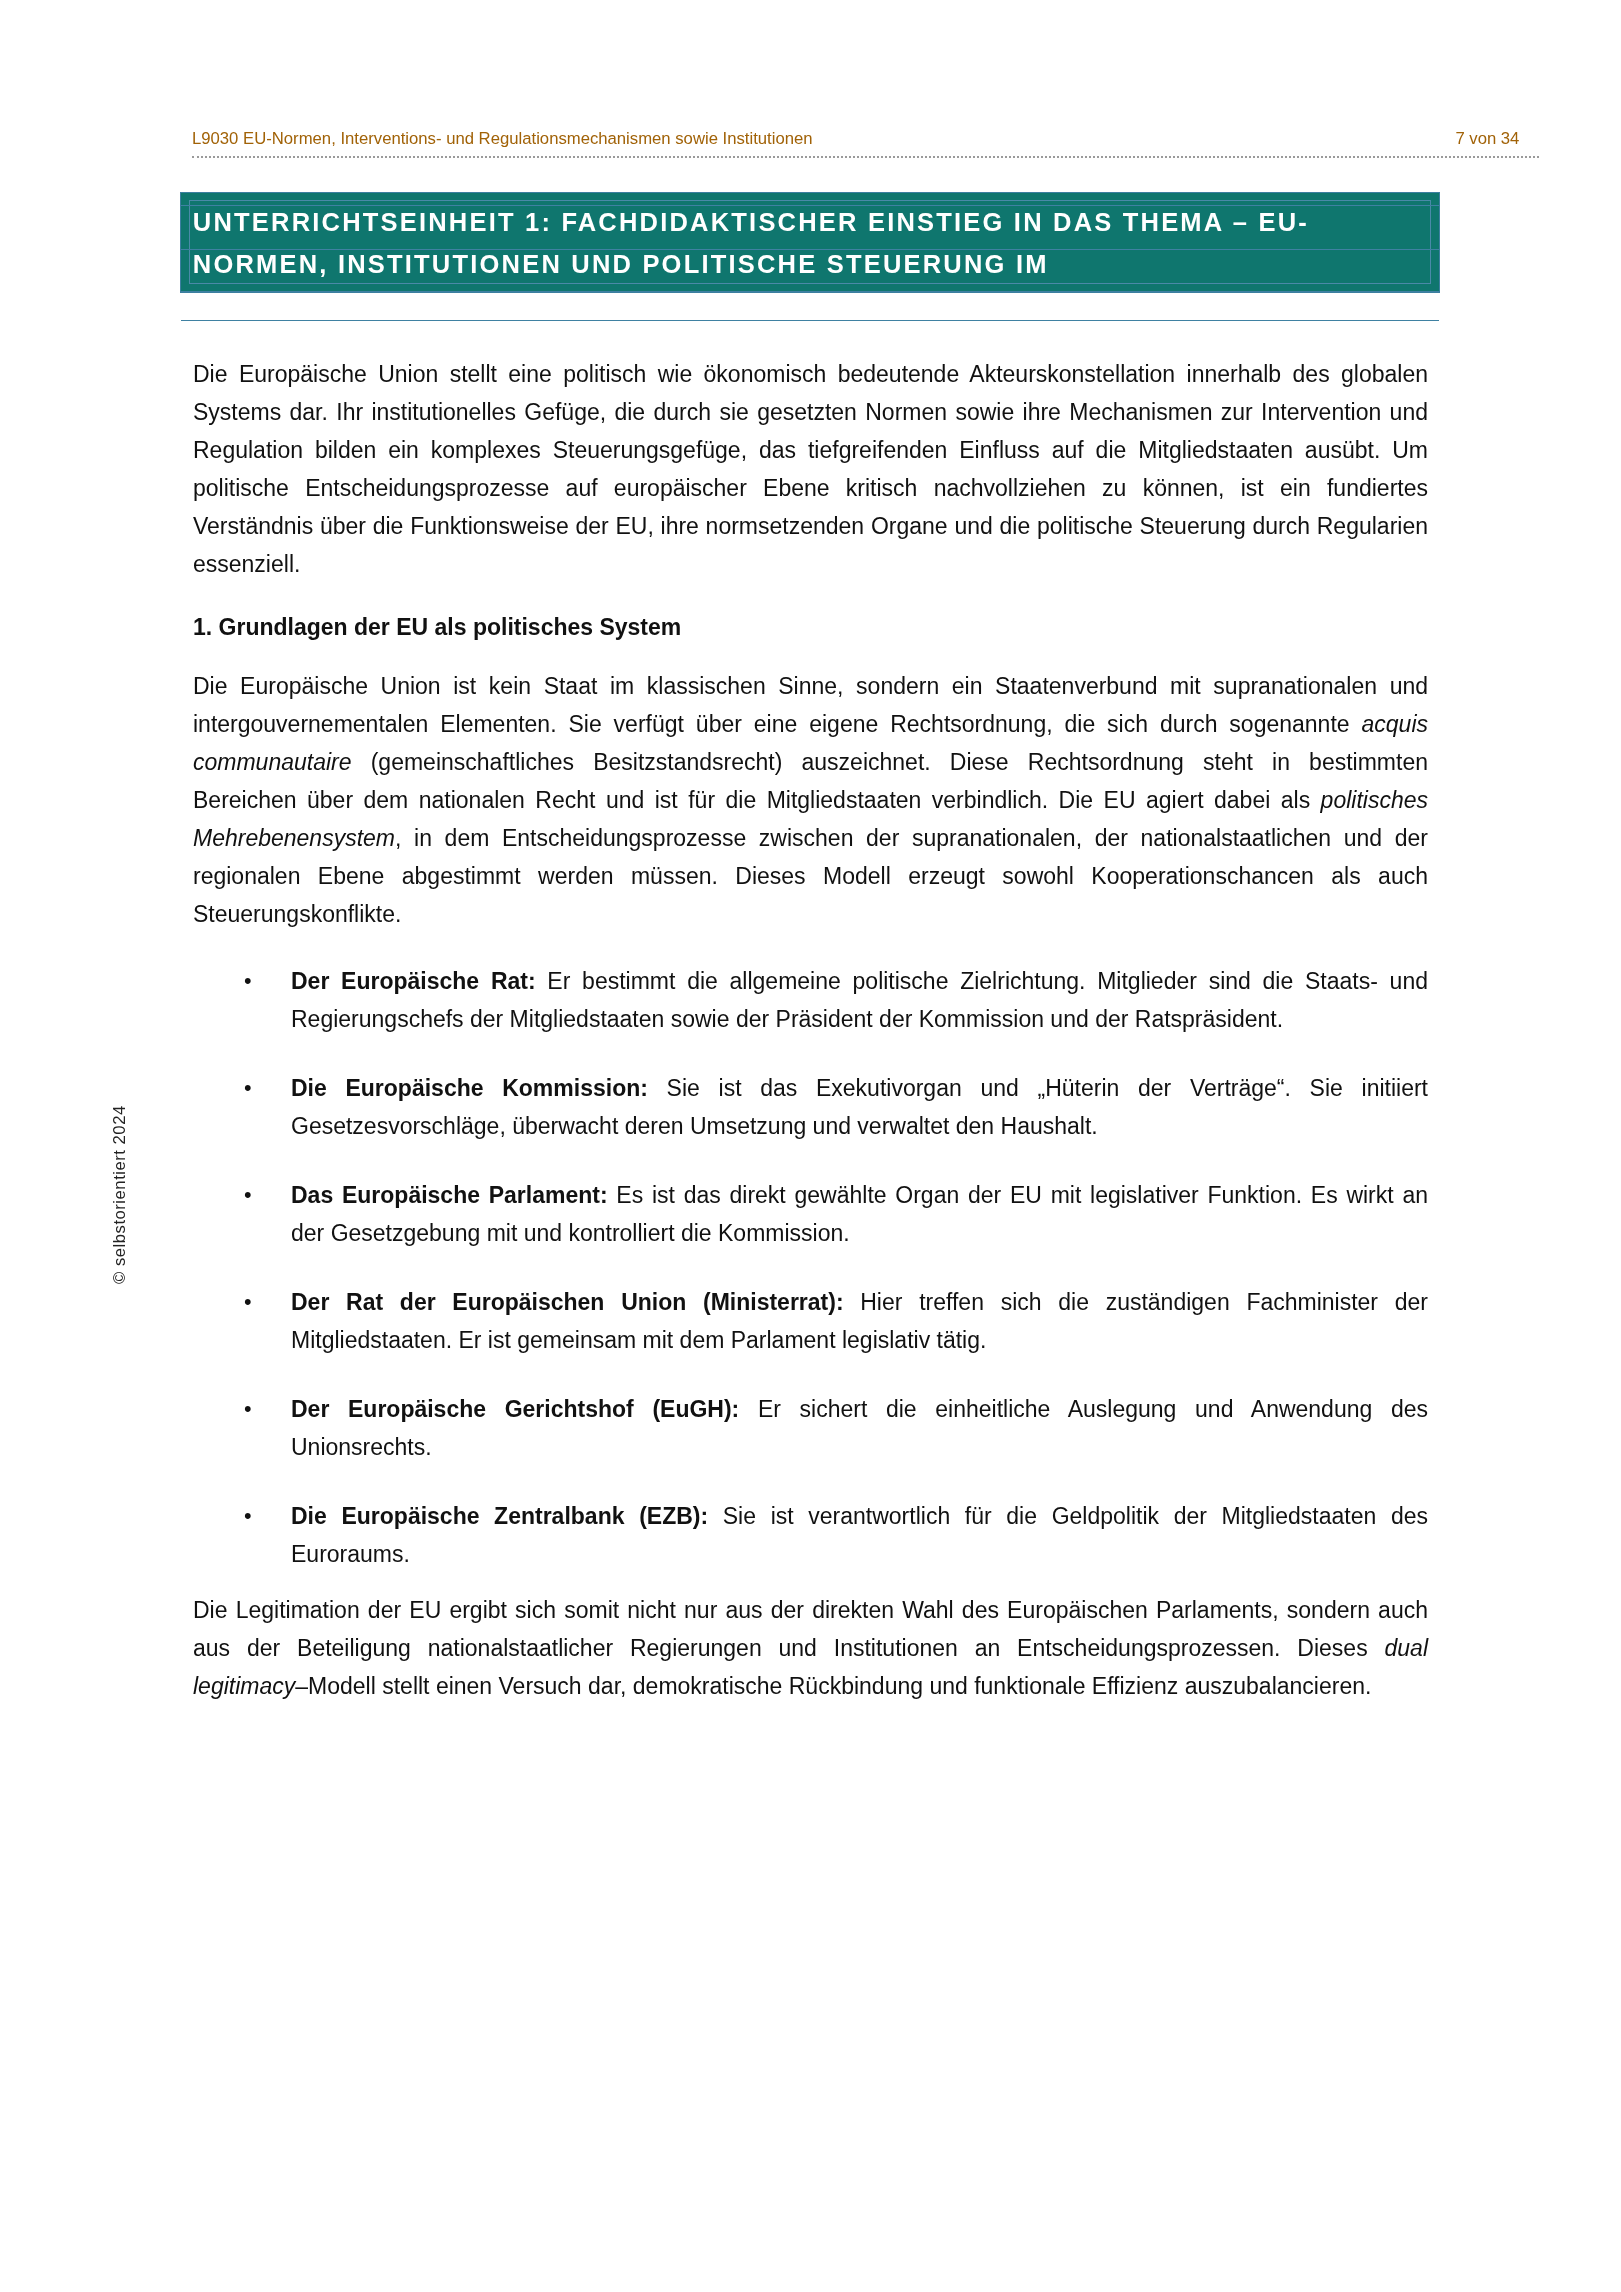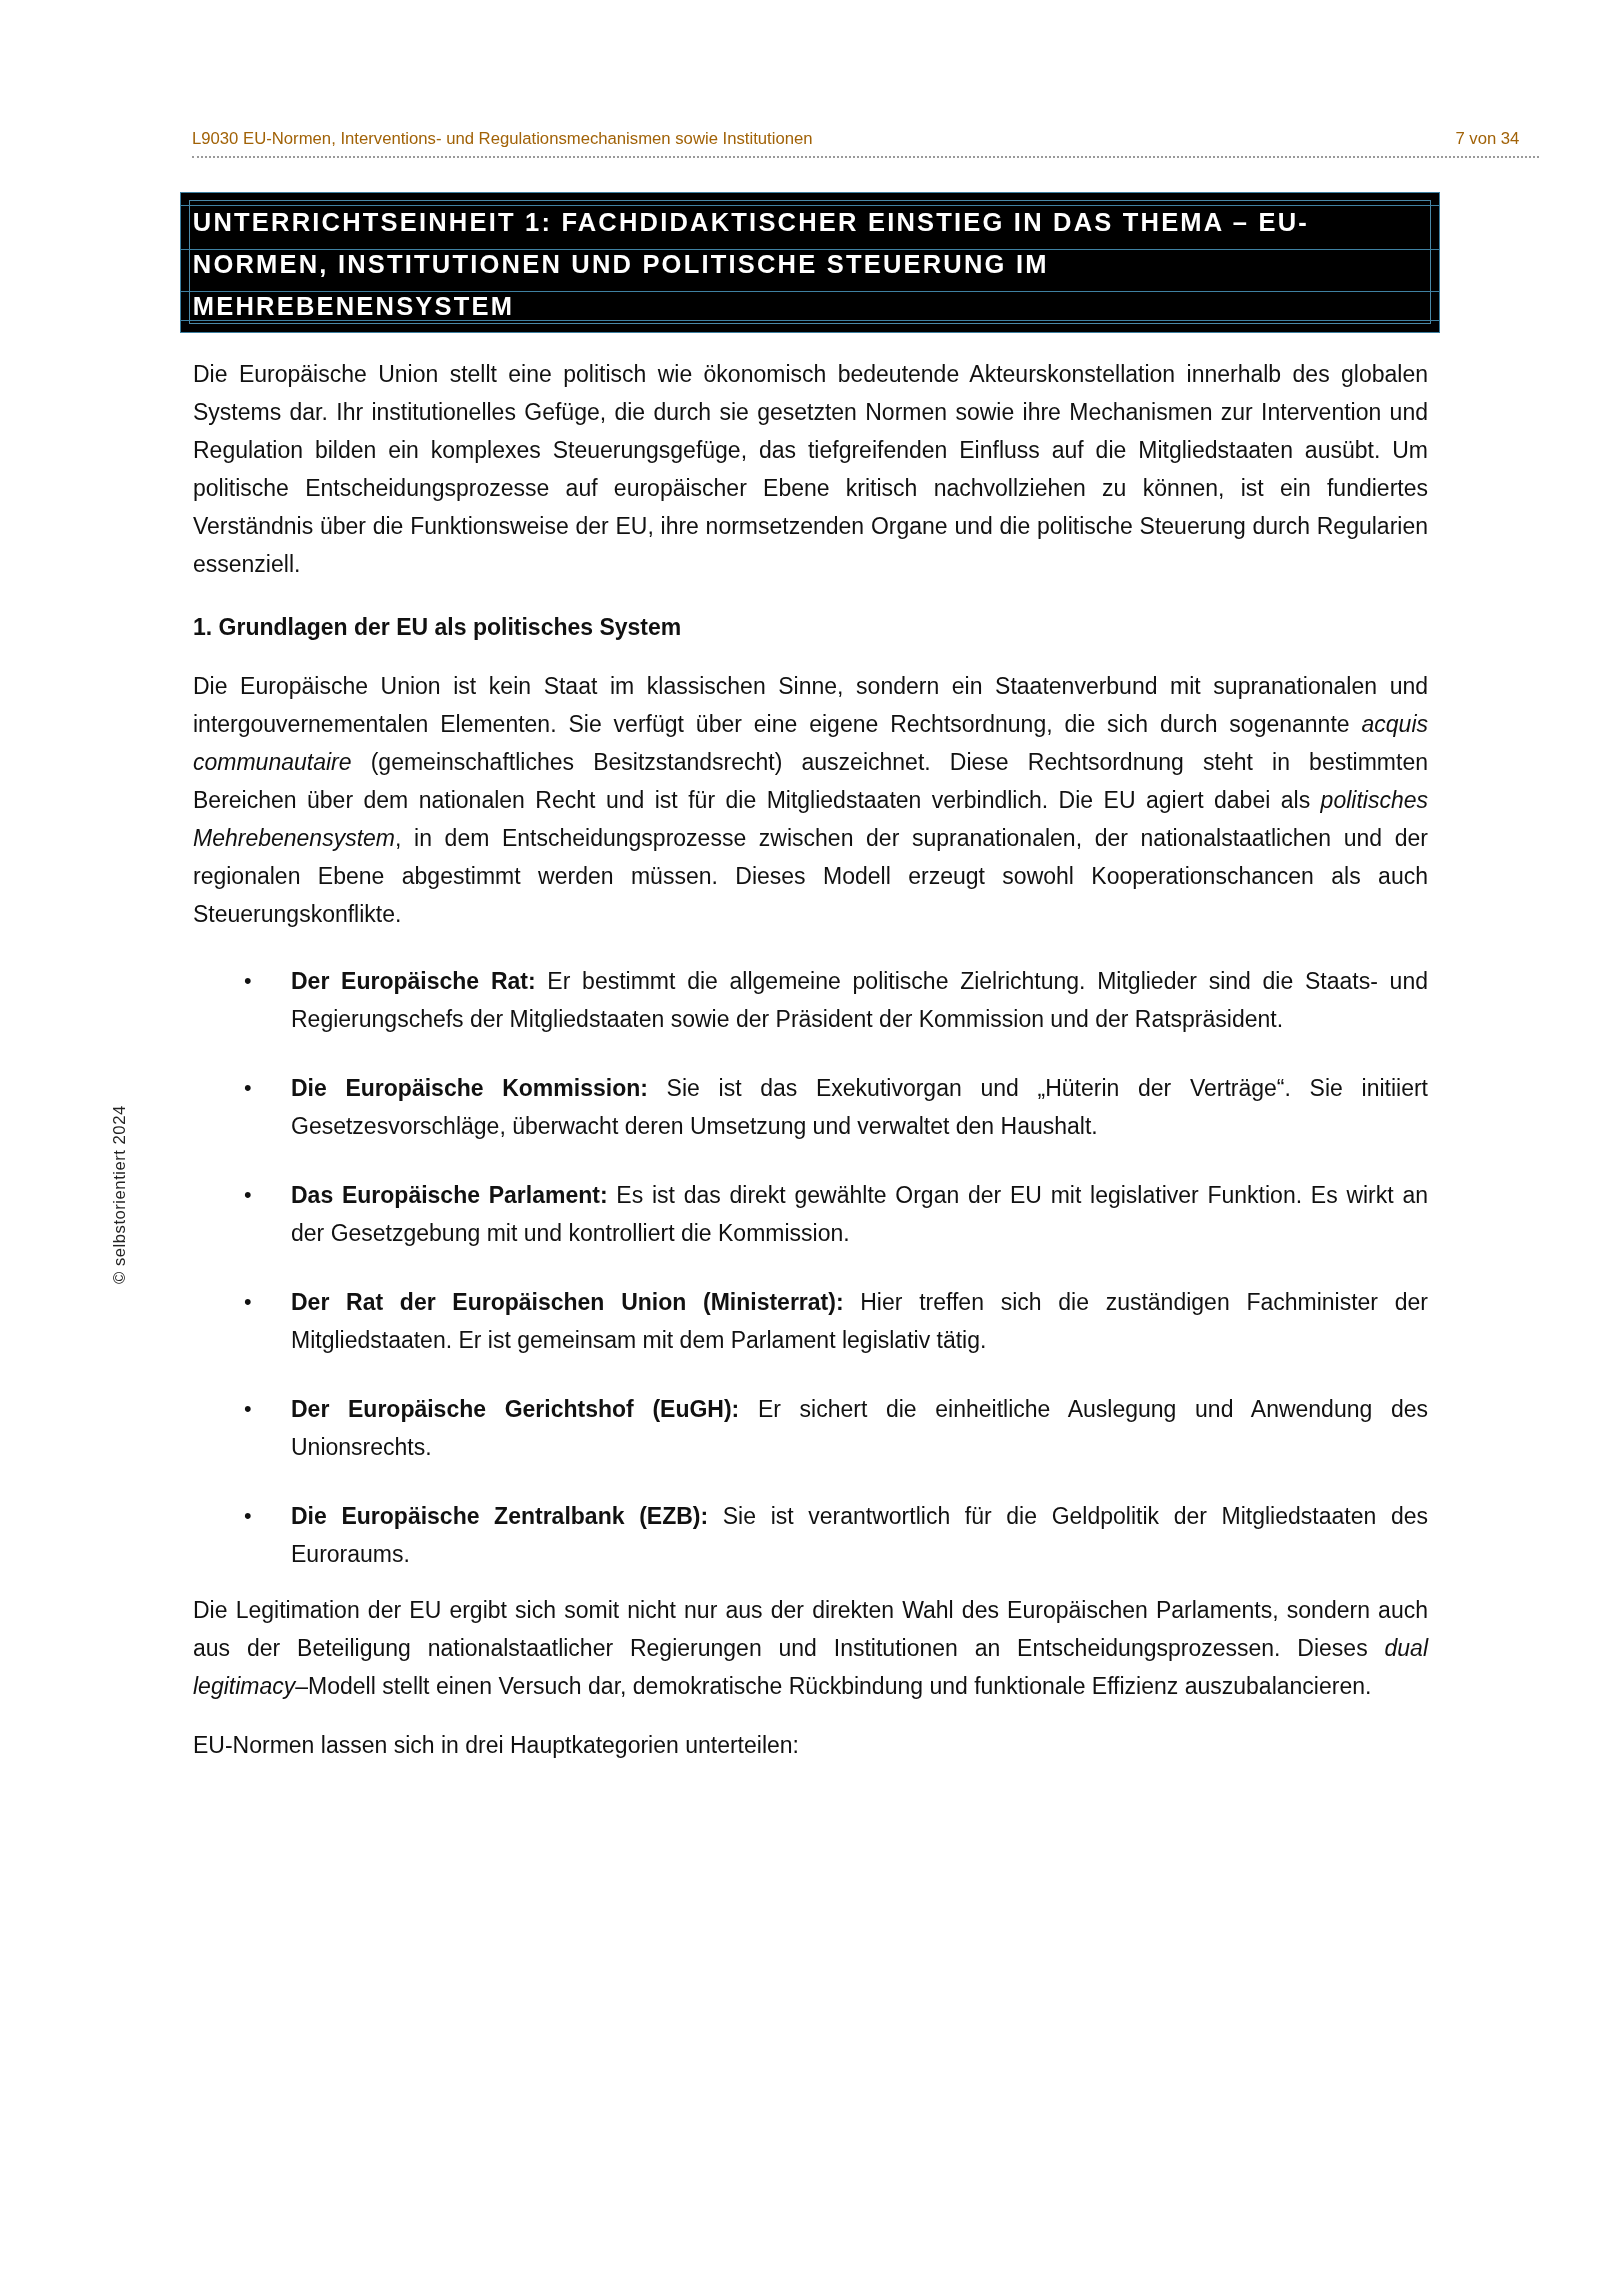--- a/index.html
+++ b/index.html
@@ -8,22 +8,22 @@
 
   .header { position: absolute; left: 192px; top: 127px; width: 1347px; height: 29px;
             border-bottom: 2px dotted #9a9a9a; font-size: 16.7px; color: #a16207; }
   .header .title { position: absolute; left: 0; top: 2px; }
   .header .page { position: absolute; right: 19.6px; top: 2px; }
 
   .side-copyright { position: absolute; left: 110px; top: 1284px; transform-origin: left top;
                     transform: rotate(-90deg); font-size: 16.7px; color: #222; white-space: nowrap;
                     letter-spacing: 0.5px; }
 
-  .banner { position: absolute; left: 180px; top: 192px; width: 1260px; height: 141px;
-            background: #000000; border: 1px solid #3c7fa0; box-sizing: border-box; }
+  .banner { position: absolute; left: 180px; top: 192px; width: 1260px; height: 101px;
+            background: #0f766e; border: 1px solid #3c7fa0; box-sizing: border-box; }
   .banner .inner { position: absolute; left: 7.8px; right: 7.8px; top: 6.9px; bottom: 7.8px;
                    border: 1px solid #4a89a8; }
   .banner .line { position: absolute; left: 11.8px; color: #fff; font-weight: bold;
                   font-size: 25.5px; letter-spacing: 2.2px; white-space: nowrap; }
   .banner .rule { position: absolute; left: 0; right: 0; height: 1px; background: #3f81a2; }
 
   .content { position: absolute; left: 193px; top: 355px; width: 1235px; }
   p.body { margin: 0; font-size: 23px; line-height: 38px; text-align: justify; }
   h2.section { margin: 0; font-size: 23px; font-weight: bold; line-height: 37px; }
 
@@ -66,15 +66,14 @@
     <li><span class="bullet">•</span><b>Der Europäische Rat:</b><span> Er bestimmt die allgemeine politische Zielrichtung. Mitglieder sind die Staats- und Regierungschefs der Mitgliedstaaten sowie der Präsident der Kommission und der Ratspräsident.</span></li>
     <li style="margin-top:31px"><span class="bullet">•</span><b>Die Europäische Kommission:</b><span> Sie ist das Exekutivorgan und „Hüterin der Verträge“. Sie initiiert Gesetzesvorschläge, überwacht deren Umsetzung und verwaltet den Haushalt.</span></li>
     <li style="margin-top:31px"><span class="bullet">•</span><b>Das Europäische Parlament:</b><span> Es ist das direkt gewählte Organ der EU mit legislativer Funktion. Es wirkt an der Gesetzgebung mit und kontrolliert die Kommission.</span></li>
     <li style="margin-top:31px"><span class="bullet">•</span><b>Der Rat der Europäischen Union (Ministerrat):</b><span> Hier treffen sich die zuständigen Fachminister der Mitgliedstaaten. Er ist gemeinsam mit dem Parlament legislativ tätig.</span></li>
     <li style="margin-top:31px"><span class="bullet">•</span><b>Der Europäische Gerichtshof (EuGH):</b><span> Er sichert die einheitliche Auslegung und Anwendung des Unionsrechts.</span></li>
     <li style="margin-top:31px"><span class="bullet">•</span><b>Die Europäische Zentralbank (EZB):</b><span> Sie ist verantwortlich für die Geldpolitik der Mitgliedstaaten des Euroraums.</span></li>
   </ul>
 
   <p class="body" style="margin-top:17.6px"><span>Die Legitimation der EU ergibt sich somit nicht nur aus der direkten Wahl des Europäischen Parlaments, sondern auch aus der Beteiligung nationalstaatlicher Regierungen und Institutionen an Entscheidungsprozessen. Dieses </span><em>dual legitimacy</em><span>–Modell stellt einen Versuch dar, demokratische Rückbindung und funktionale Effizienz auszubalancieren.</span></p>
 
-  <p class="body" style="margin-top:21.6px">EU-Normen lassen sich in drei Hauptkategorien unterteilen:</p>
 </div>
 
 
 </body></html>

